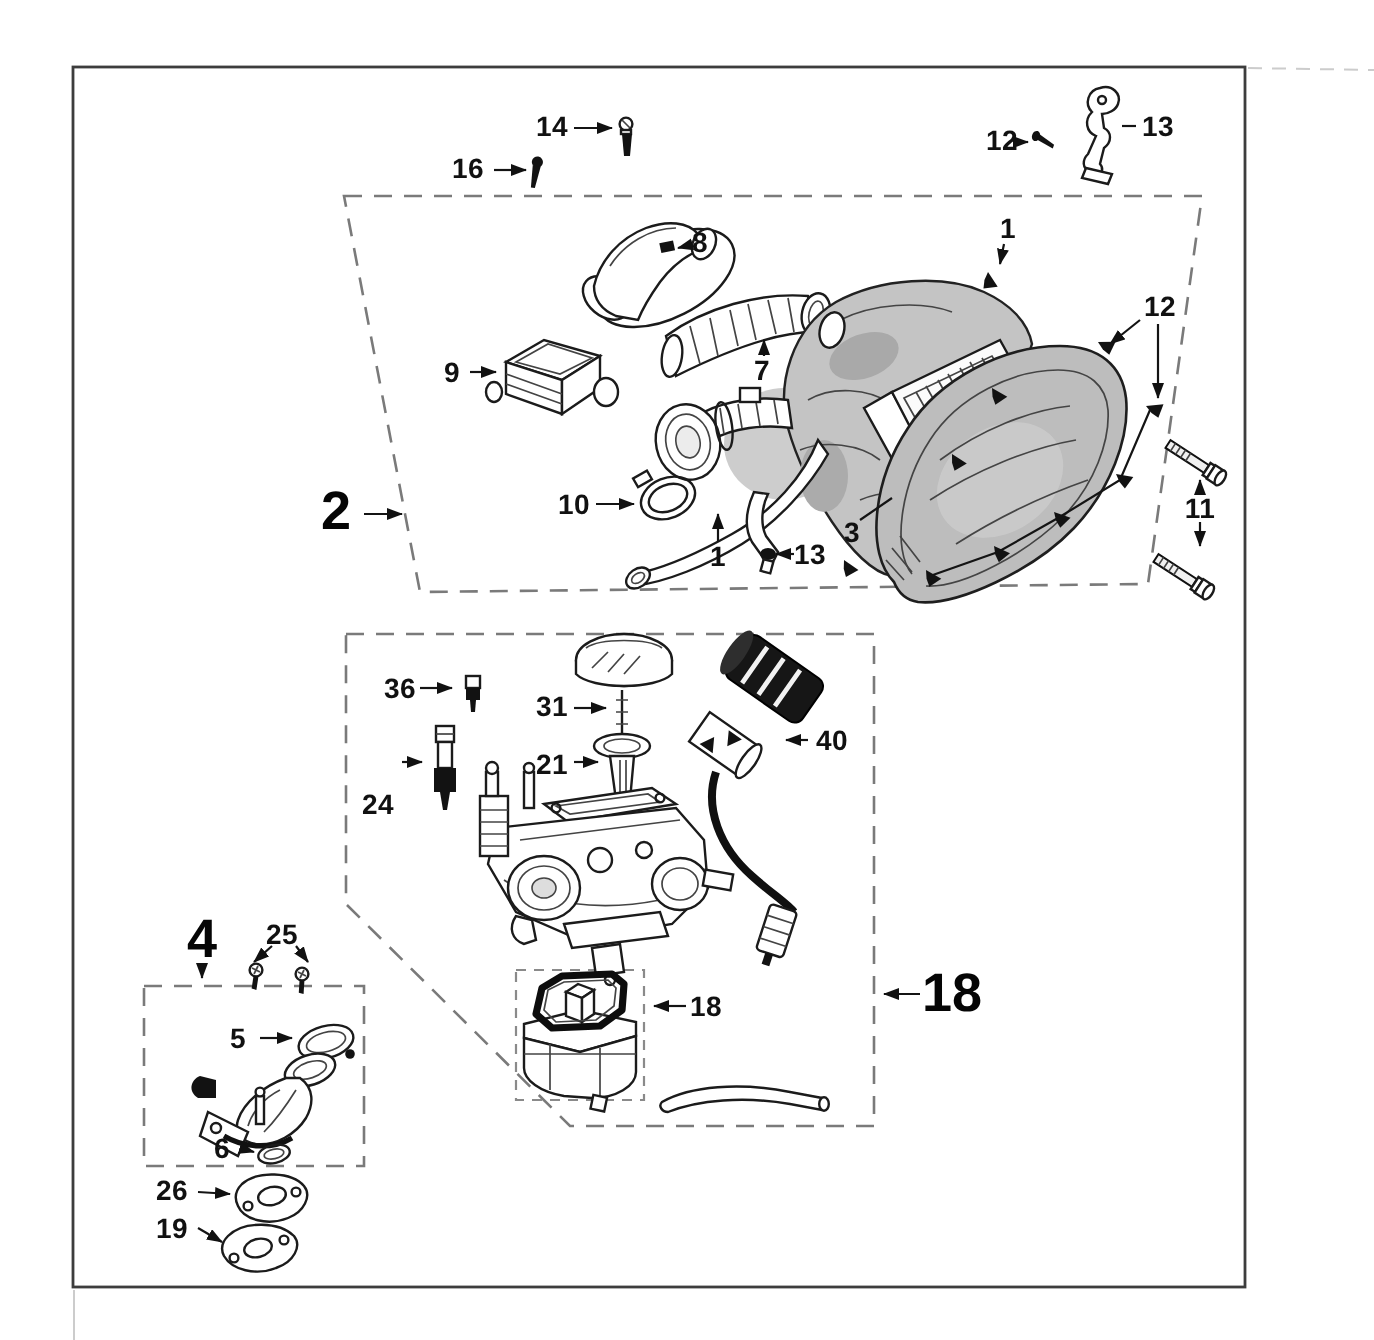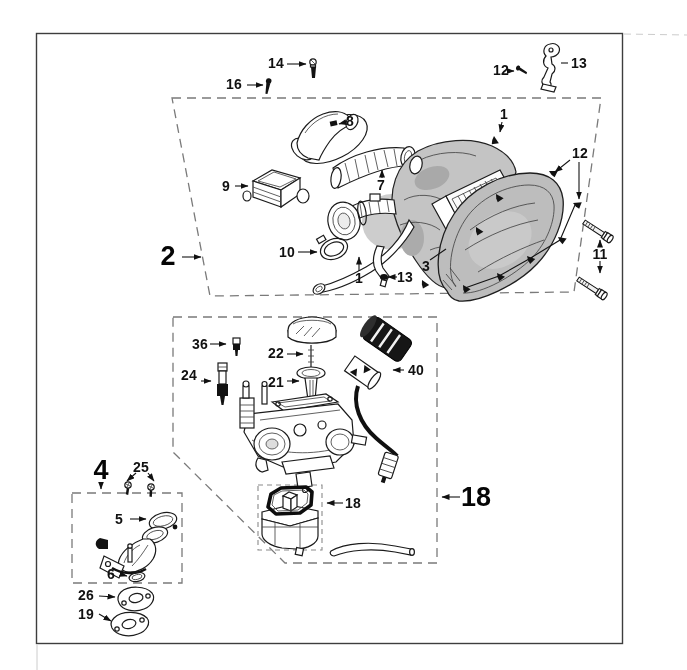--- a/index.html
+++ b/index.html
@@ -372,19 +372,19 @@
 <div class="lbl" style="left:580px;top:153px">12</div>
 <div class="lbl" style="left:405px;top:277px">13</div>
 <div class="lbl" style="left:276px;top:63px">14</div>
 <div class="lbl" style="left:579px;top:63px">13</div>
 <div class="lbl" style="left:234px;top:84px">16</div>
 <div class="lbl" style="left:504px;top:114px">1</div>
 <div class="lbl" style="left:353px;top:503px">18</div>
 <div class="lbl-big" style="left:476px;top:497px">18</div>
 <div class="lbl" style="left:416px;top:370px">40</div>
 <div class="lbl" style="left:276px;top:382px">21</div>
-<div class="lbl" style="left:276px;top:353px">22</div>
+<div class="lbl" style="left:276px;top:353px">31</div>
 <div class="lbl" style="left:200px;top:344px">36</div>
-<div class="lbl" style="left:189px;top:375px">24</div>
+<div class="lbl" style="left:189px;top:402px">24</div>
 <div class="lbl" style="left:141px;top:467px">25</div>
 <div class="lbl" style="left:86px;top:595px">26</div>
 <div class="lbl" style="left:86px;top:614px">19</div>
 </div>
 
 </body></html>

